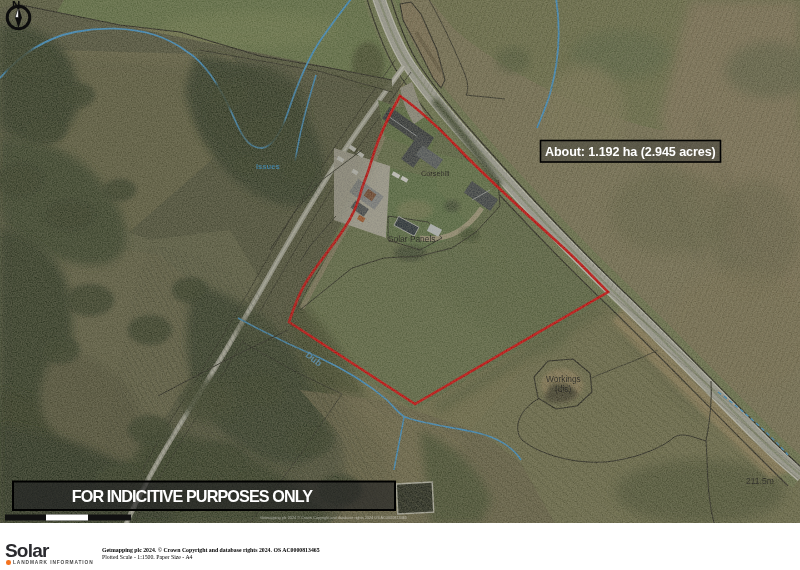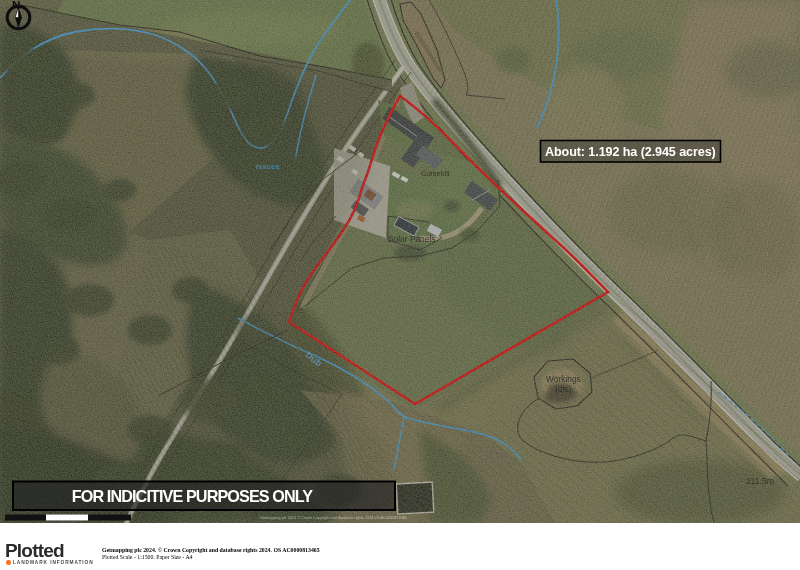--- a/index.html
+++ b/index.html
@@ -355,21 +355,21 @@
   <g>
     <circle cx="18.5" cy="17.5" r="11.3" fill="none" stroke="#0d0d0d" stroke-width="3"></circle>
     <polygon points="18.5,7 21.9,17.5 18.5,28 15.1,17.5" fill="#0d0d0d"></polygon>
     <polygon points="18.5,7 15.1,17.5 18.5,17.5" fill="#f2f2f2" stroke="#0d0d0d" stroke-width="0.6"></polygon>
     <text x="12" y="9" font-size="11.5" font-weight="bold" fill="#0d0d0d">N</text>
   </g>
 </svg>
 
 <div id="footer"></div>
 
-<div class="promap">Plotted</div>
+<div class="promap">Solar</div>
 
 <div class="ldot"></div>
 
 <div class="landmark">LANDMARK INFORMATION</div>
 
 <div class="attr1">Getmapping plc 2024. © Crown Copyright and database rights 2024. OS AC0000813465</div>
 
 <div class="attr2">Plotted Scale - 1:1500. Paper Size - A4</div>
 </div>
 

